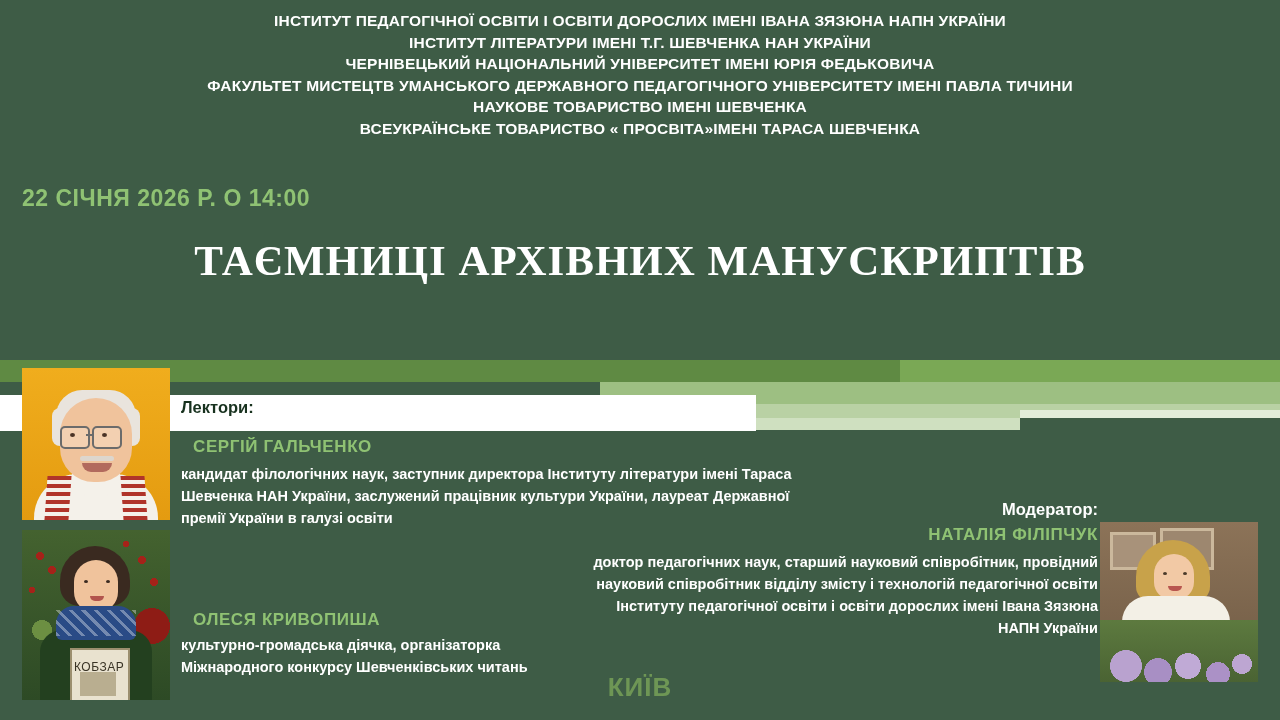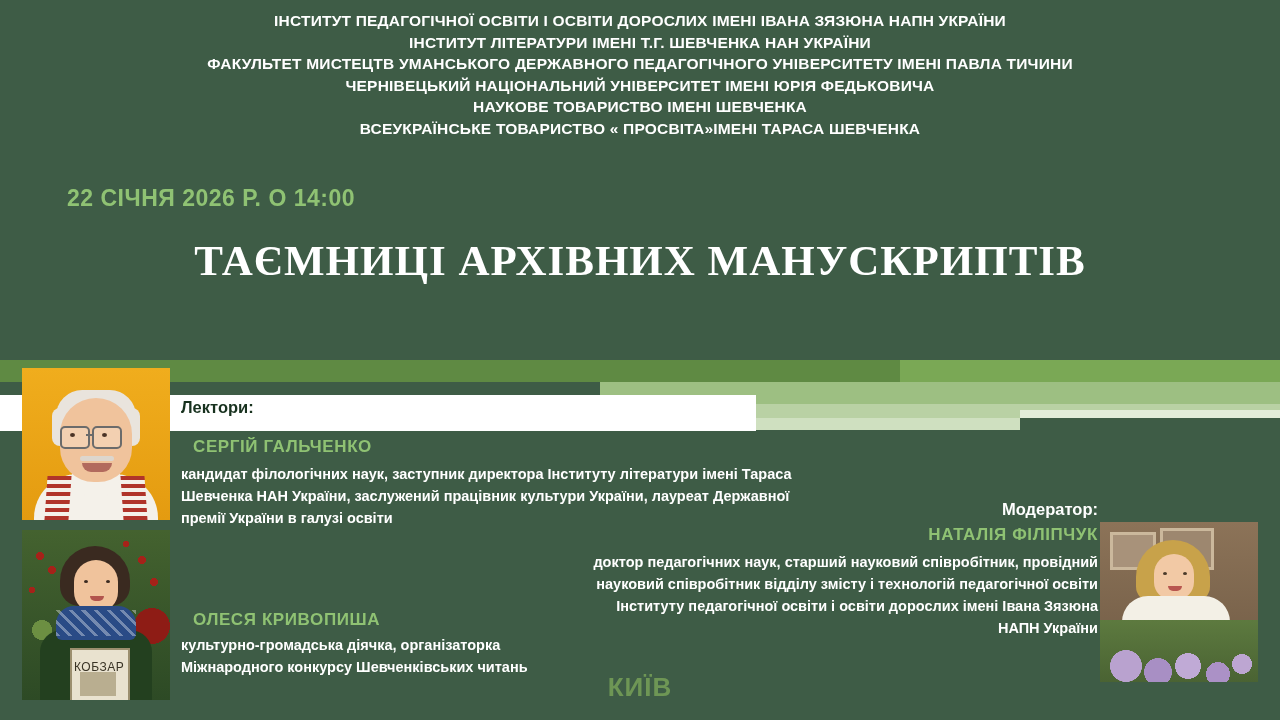--- a/index.html
+++ b/index.html
@@ -99,21 +99,20 @@
   
   .date-line {
     position: absolute;
     left: 22px;
     top: 185px;
     color: #8fc273;
     font-weight: bold;
     font-size: 23px;
     letter-spacing: 0.5px;
     text-transform: uppercase;
-    margin-left: 45px;
   }
 
   
   .main-title {
     position: absolute;
     left: 0;
     top: 236px;
     width: 1280px;
     text-align: center;
     color: #ffffff;
@@ -375,22 +374,22 @@
   <div class="band-light-1"></div>
   <div class="band-pale-1"></div>
   <div class="band-pale-2"></div>
   <div class="band-pale-3"></div>
   <div class="band-pale-4"></div>
   <div class="band-white"></div>
 
   <div class="header">
     <div>Інститут педагогічної освіти і освіти дорослих імені Івана Зязюна НАПН України</div>
     <div>Інститут літератури імені Т.Г. Шевченка НАН України</div>
+    <div>Чернівецький національний університет імені Юрія Федьковича</div>
     <div>Факультет мистецтв Уманського державного педагогічного університету імені Павла Тичини</div>
-    <div>Чернівецький національний університет імені Юрія Федьковича</div>
     <div>Наукове товариство імені Шевченка</div>
     <div>Всеукраїнське товариство « Просвіта»імені Тараса Шевченка</div>
   </div>
 
   <div class="date-line">22 січня 2026 р.  о 14:00</div>
 
   <div class="main-title">Таємниці архівних манускриптів</div>
 
   <div class="lecturers-label">Лектори:</div>
 

